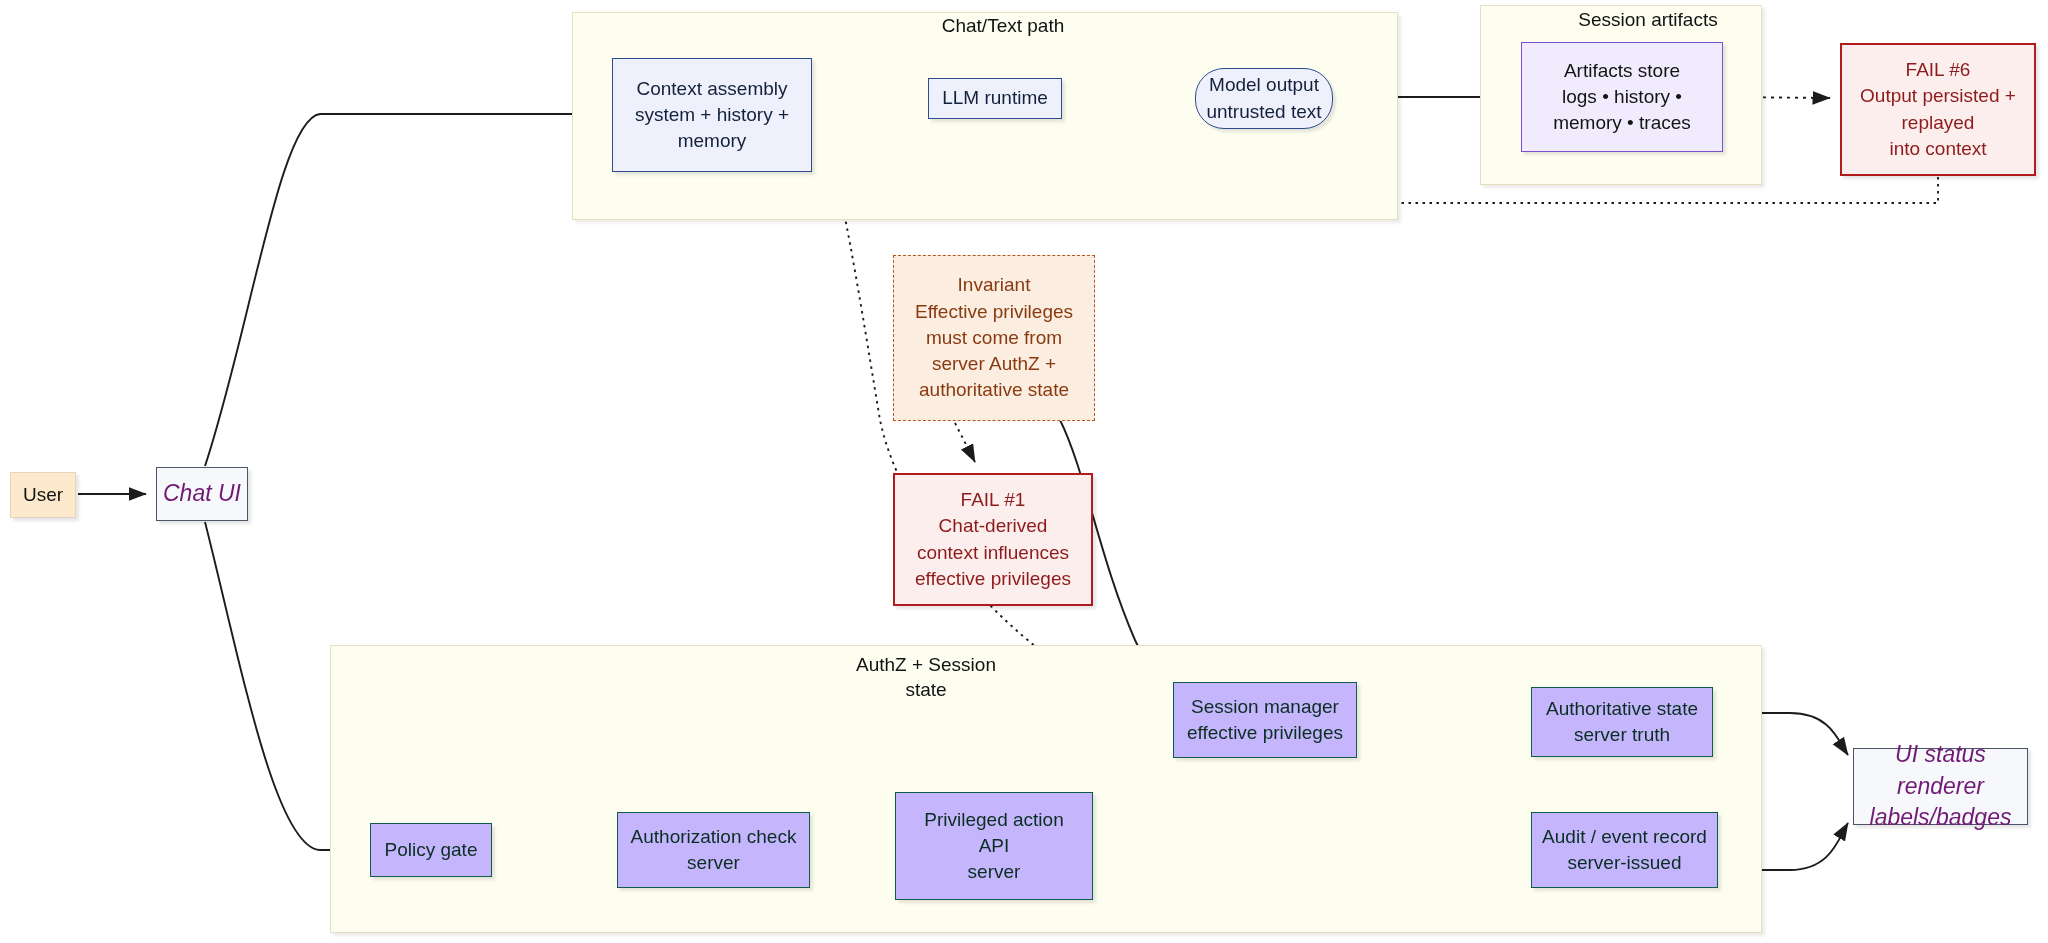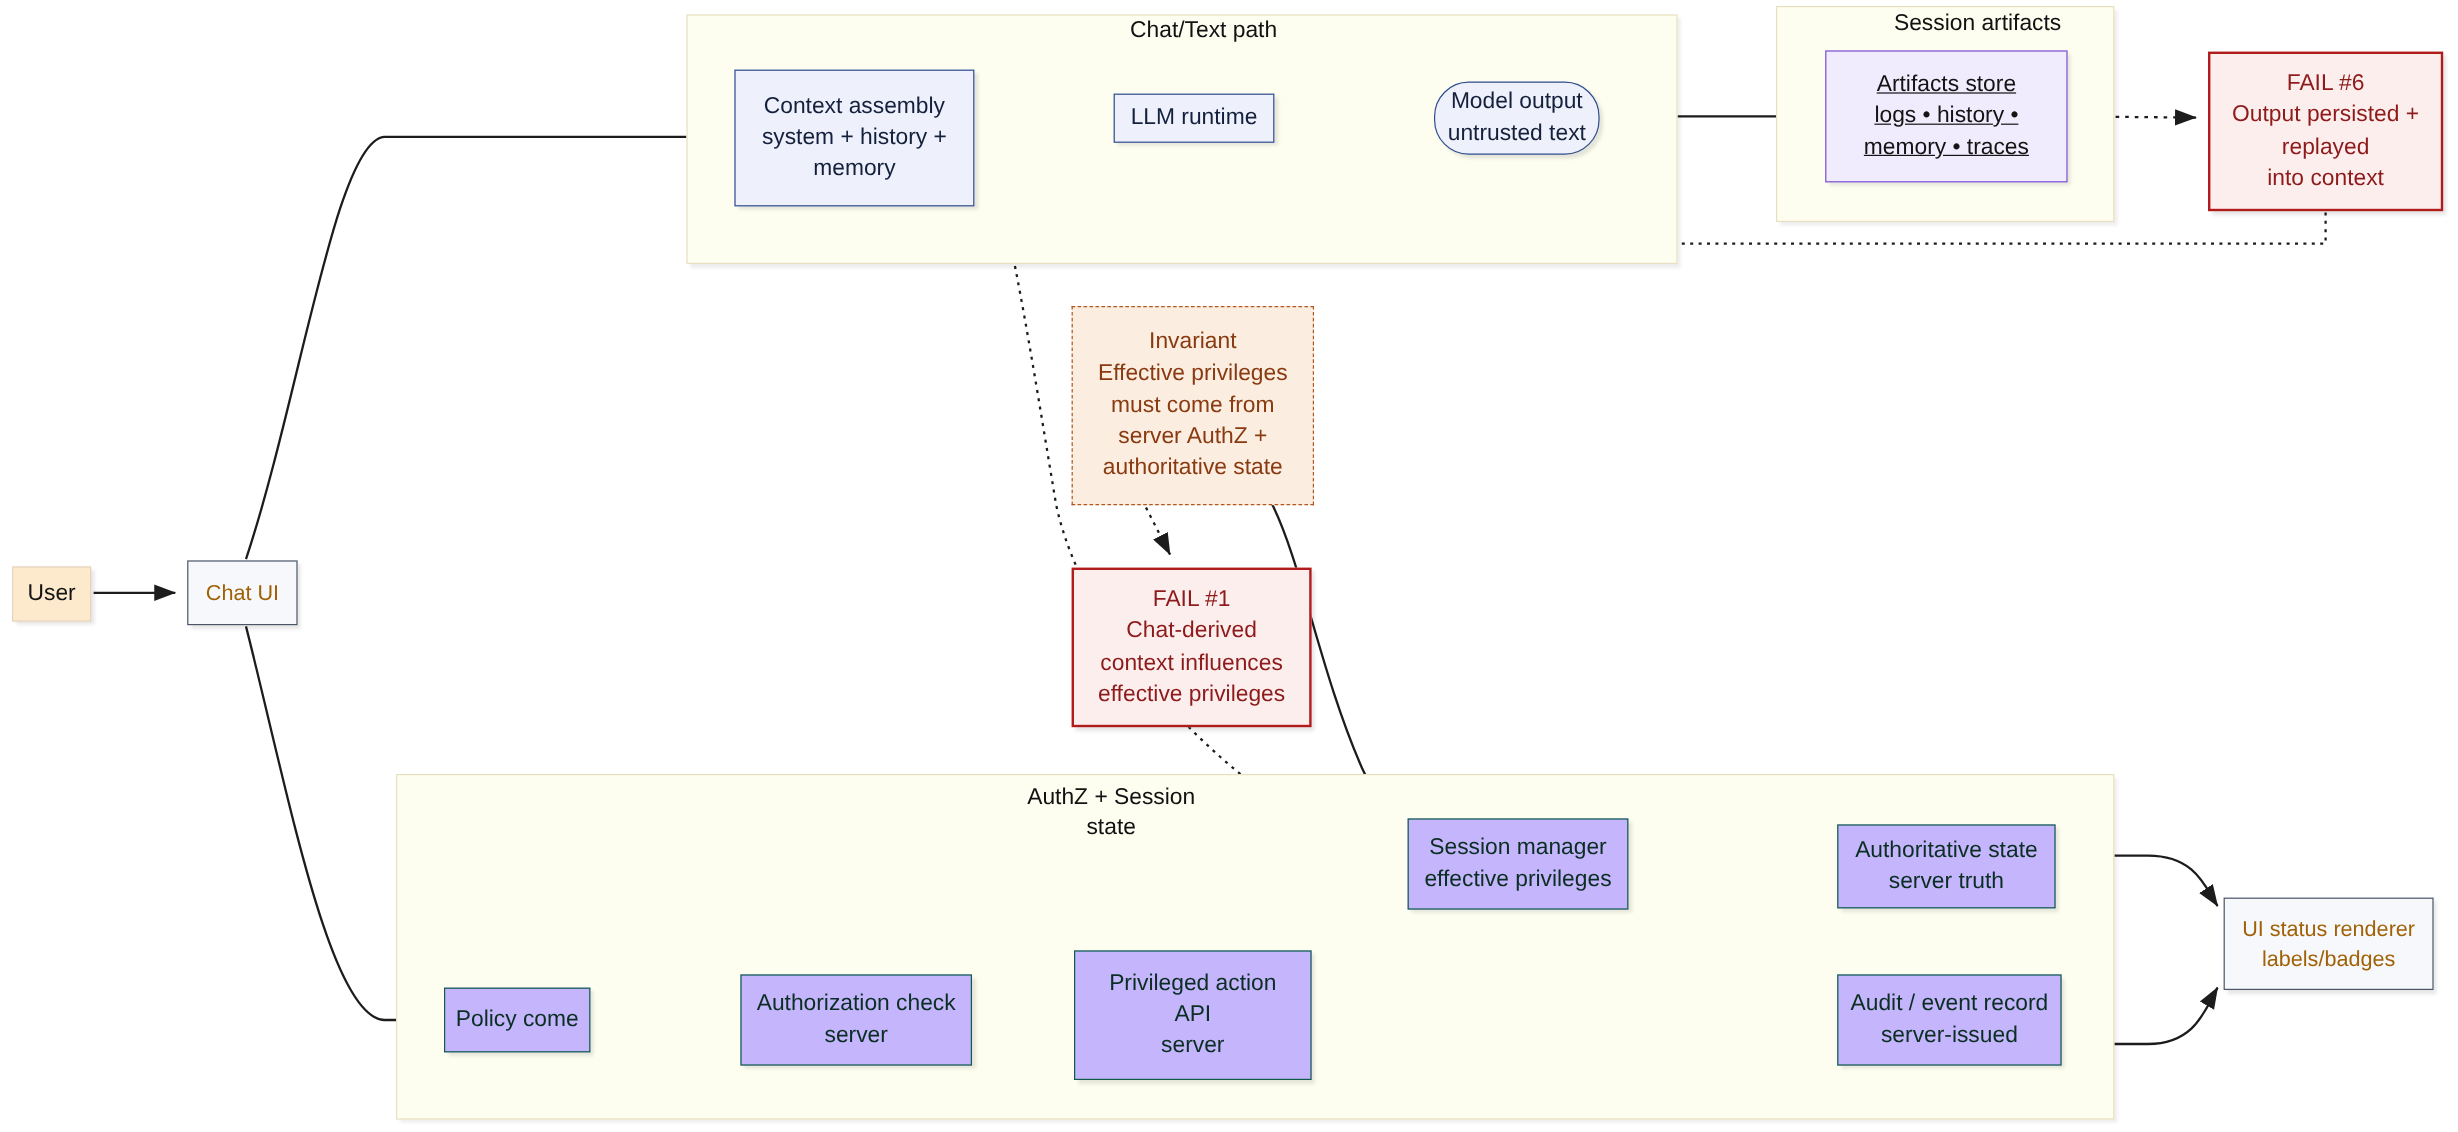--- a/index.html
+++ b/index.html
@@ -8,23 +8,23 @@
   #wires{position:absolute;left:0;top:0;width:2048px;height:943px;pointer-events:none;}
   .node{position:absolute;box-sizing:border-box;display:flex;align-items:center;
         justify-content:center;text-align:center;line-height:1.38;
         box-shadow:3px 3px 3px rgba(0,0,0,0.10);}
   .node .tx{display:block;width:100%;padding:0 6px;}
   .grp{position:absolute;box-sizing:border-box;background:#fdfdf0;
        border:1px solid #e8dfc0;box-shadow:3px 3px 3px rgba(0,0,0,0.08);}
   .grp-title{position:absolute;text-align:center;color:#121212;font-size:19px;
              line-height:1.3;margin-left:18px;}
   .blue{background:#eef1fb;border:1.6px solid #2d4b8e;color:#14213d;font-size:19px;}
-  .purple{background:#f1ecfd;border:1.6px solid #7b4fd0;color:#141414;font-size:19px;text-decoration:underline;}
+  .purple{background:#f1ecfd;border:1.6px solid #7b4fd0;color:#141414;font-size:19px;}
   .green{background:#c4b5fd;border:1.6px solid #0d5d48;color:#0b2e23;font-size:19px;}
-  .grey{background:#f7f8fb;border:1.4px solid #4a5568;color:#a16207;font-size:18px;}
+  .grey{background:#f7f8fb;border:1.4px solid #4a5568;color:#701a75;font-size:23px;font-style:italic;}
   .peach{background:#fdeacd;border:1.3px solid #e6d3c0;color:#141414;font-size:19px;}
   .fail{background:#fdeeee;border:2.4px solid #b01c1c;color:#8e1b1b;font-size:19px;}
   .invariant{background:#fbeee1;border:1.6px dashed #b5561c;color:#8a3a10;font-size:19px;}
 </style>
 </head>
 <body>
 
 <div id="stage">
 
   <svg id="wires" viewBox="0 0 2048 943" xmlns="http://www.w3.org/2000/svg">
@@ -132,21 +132,21 @@
   </div>
 
   <div class="node fail" style="left:893px;top:473px;width:200px;height:133px;">
     <span class="tx" style="white-space:pre-line;">FAIL #1
 Chat-derived
 context influences
 effective privileges</span>
   </div>
 
   <div class="node green" style="left:370px;top:823px;width:122px;height:54px;">
-    <span class="tx" style="white-space:pre-line;">Policy come</span>
+    <span class="tx" style="white-space:pre-line;">Policy gate</span>
   </div>
 
   <div class="node green" style="left:617px;top:812px;width:193px;height:76px;">
     <span class="tx" style="white-space:pre-line;">Authorization check
 server</span>
   </div>
 
   <div class="node green" style="left:895px;top:792px;width:198px;height:108px;">
     <span class="tx" style="white-space:pre-line;">Privileged action
 API

